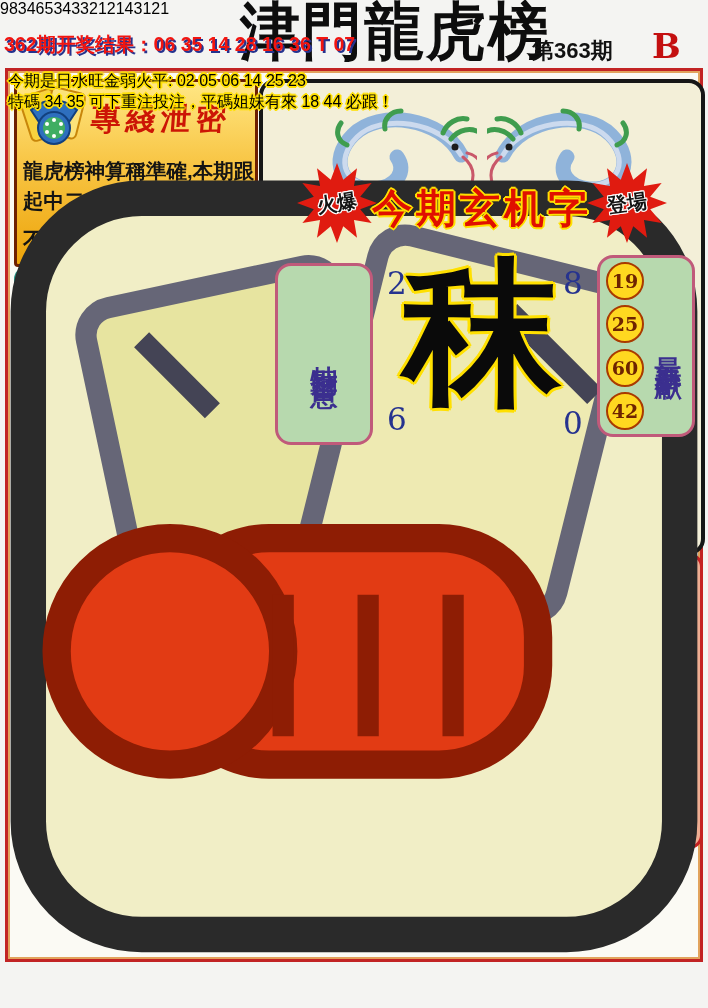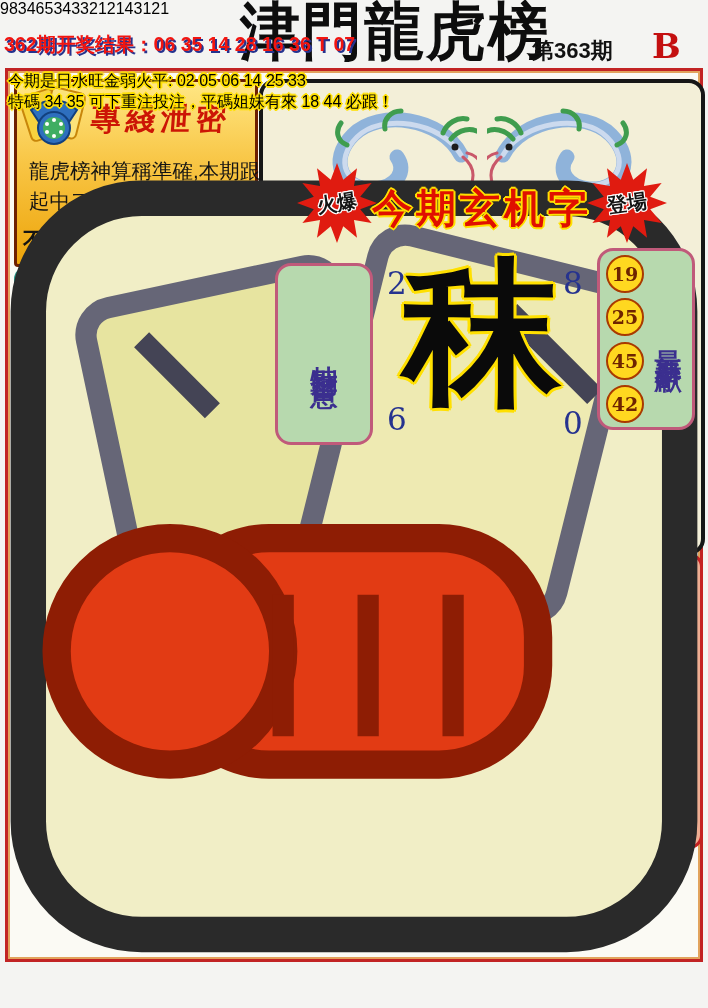--- a/index.html
+++ b/index.html
@@ -13,21 +13,21 @@
   .title{left:210px;top:-8px;width:370px;text-align:center;font-family:"DejaVu Serif",serif;font-weight:900;font-size:60px;letter-spacing:2px;color:#0d0d0d;transform:scaleY(1.05);}
   .issue{left:532px;top:36px;font-size:22px;font-weight:bold;color:#111;}
   .edition{left:652px;top:26px;font-family:"DejaVu Serif",serif;font-weight:900;font-size:34px;color:#c41010;}
   .prev{left:4px;top:31px;font-size:19.5px;font-weight:900;color:#f21510;text-shadow:2px 2px 0 #26338f;white-space:nowrap;}
   
   .frame{left:5px;top:68px;width:692px;height:888px;border:3px solid #c22424;box-shadow:inset 0 0 0 2px #e2a35c;background:#fbfaf4;}
   
   .hotline{left:6px;top:8px;width:238px;height:182px;background:linear-gradient(180deg,#ffe784,#f8c544 45%,#eda40a);border:3px solid #6e1f00;border-radius:4px;}
   .hl-head{display:flex;align-items:center;height:74px;}
   .hl-title{font-size:30px;font-weight:900;color:#cc1505;letter-spacing:5px;transform:skewX(-4deg);}
-  .hl-line{padding:0 12px;font-size:20.5px;font-weight:400;color:#141414;white-space:nowrap;line-height:30px;}
+  .hl-line{padding:0 6px;font-size:20.5px;font-weight:700;color:#141414;white-space:nowrap;line-height:30px;}
   .hl-row{display:flex;align-items:center;padding:2px 6px;}
   .hl-label{font-size:22px;font-weight:900;color:#141414;}
   .oval{margin-left:10px;width:116px;height:42px;border-radius:50%;background:radial-gradient(ellipse at 50% 35%,#ffd470,#ef8f10 70%,#d86c00);border:2px solid #8f2e00;display:flex;align-items:center;justify-content:center;font-family:"DejaVu Serif",serif;font-size:29px;font-weight:bold;color:#171717;letter-spacing:2px;}
   
   .recommend{left:6px;top:196px;width:238px;height:270px;background:linear-gradient(180deg,#fdf6cf,#f3d27c);border:4px solid #2a9a8a;border-radius:12px;}
   .rc-title{text-align:center;font-size:33px;font-weight:900;letter-spacing:1px;padding-top:4px;}
   .rc-title .t1{color:#141414;}.rc-title .t2{color:#e8500f;}.rc-title .t3{color:#2aa0e0;}
   .rc-row{margin:4px 8px 0 8px;height:33px;border:1px solid #7d8cb5;display:flex;align-items:center;justify-content:center;}
   .rc-lab{background:#fffdf4;}
   .rc-lab span{font-size:24px;font-weight:900;color:#93398f;letter-spacing:10px;}
@@ -195,25 +195,25 @@
         <span class="o-wht">火爆</span>
       </div>
     <div class="abs burst" style="left:324px;top:80px;">
         <span class="o-wht">登場</span>
       </div>
     <div class="abs mx-title o-yel">今期玄机字</div>
 
     <div class="abs numpanel" style="left:12px;top:180px;">
       <span class="np-label">特別留意</span>
     </div>
-    <div class="abs numpanel" style="left:334px;top:165px;">
+    <div class="abs numpanel" style="left:334px;top:172px;">
       <div class="np-circles">
         <span class="np-circle">19</span>
         <span class="np-circle">25</span>
-        <span class="np-circle">45</span>
+        <span class="np-circle">60</span>
         <span class="np-circle">42</span>
       </div>
       <span class="np-label">最新奉獻</span>
     </div>
 
     <span class="abs cdigit" style="left:124px;top:182px;">2</span>
     <span class="abs cdigit" style="left:300px;top:182px;">8</span>
     <span class="abs cdigit" style="left:124px;top:318px;">6</span>
     <span class="abs cdigit" style="left:300px;top:322px;">0</span>
 
@@ -270,21 +270,21 @@
       <span>吉北</span>
       <span>喜東</span>
     </div>
     <div class="abs znote" style="top:250px;">今期是日水旺金弱火平,今期藍旺 绿平 红弱</div>
     <div class="abs znote" style="top:268px;">八卦預測生肖:鼠防猴 殺:8尾  提供生肖:猪</div>
   </div>
 
   <div class="abs bronze">
     <div class="bz-line">
       <span class="bz-lab o-yel">今期是日水旺金弱火平:</span>
-      <span class="bz-num o-yel">02 05 06 14 25 33</span>
+      <span class="bz-num o-yel">02 05 06 14 25 23</span>
     </div>
     <div class="bz-line"><span class="bz-mid o-yel">特碼 34 35 可下重注投注，平碼姐妹有來 18 44 必跟！</span></div>
   </div>
 </div>
 
 <svg class="abs fist" viewBox="0 0 50 80">
   <rect x="2" y="14" width="46" height="52" rx="8" fill="#f1eec6" stroke="#2a2a2a" stroke-width="2.5"></rect>
   <rect x="8" y="20" width="18" height="24" rx="2" fill="#e7e4a0" stroke="#667" stroke-width="1.5" transform="rotate(-12 17 32)"></rect>
   <rect x="24" y="18" width="18" height="24" rx="2" fill="#eeeab2" stroke="#667" stroke-width="1.5" transform="rotate(14 33 30)"></rect>
   <path d="M36 22 l6 6 M10 24 l5 5" stroke="#445" stroke-width="1.5"></path>

